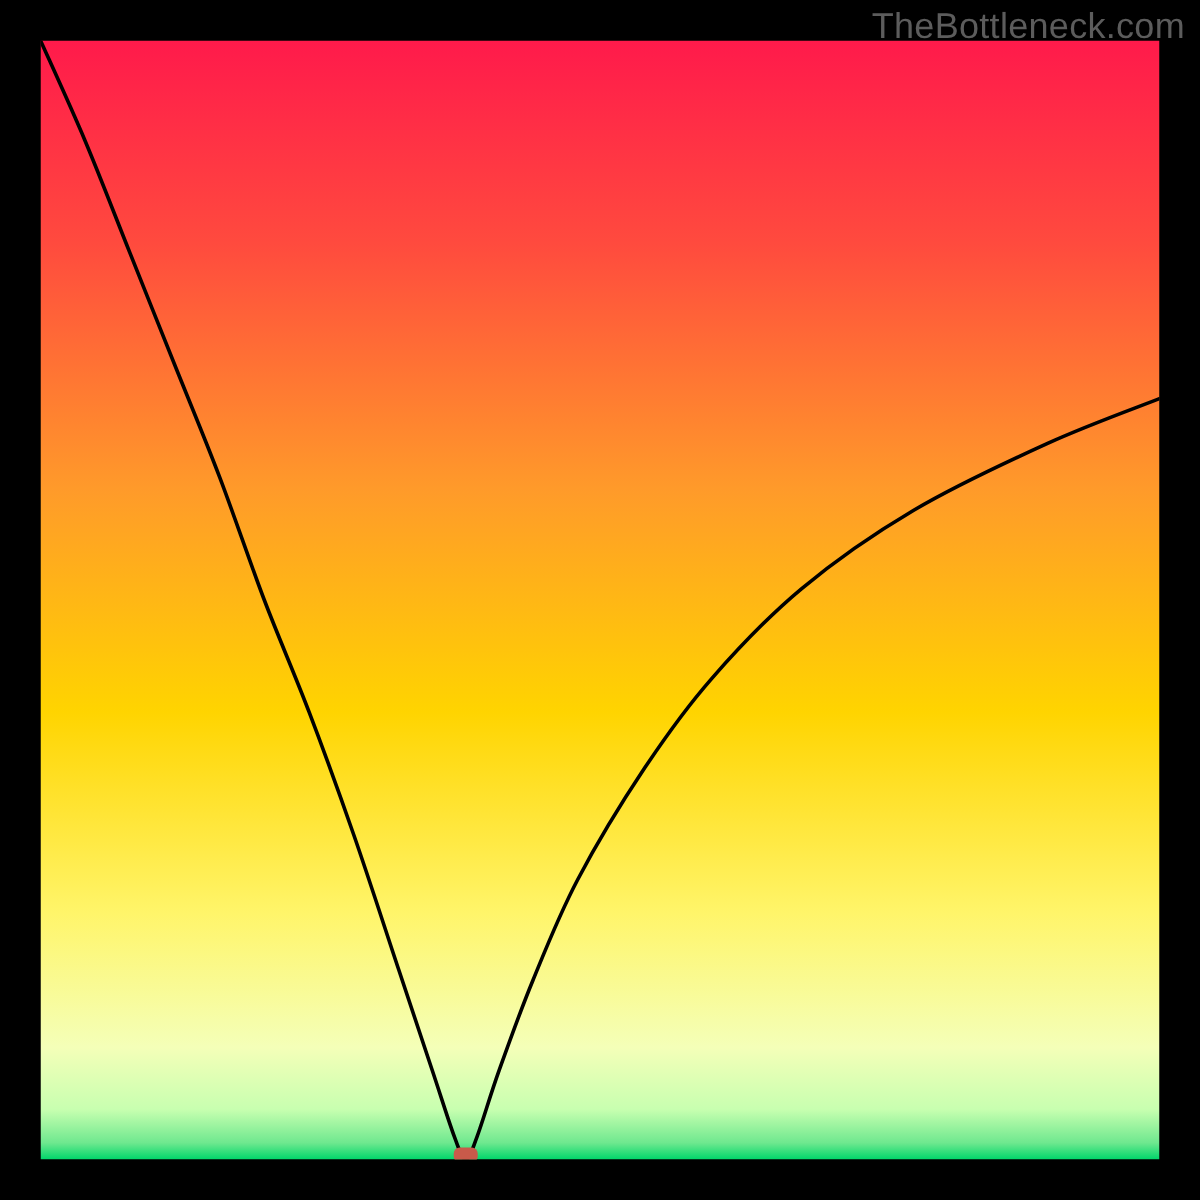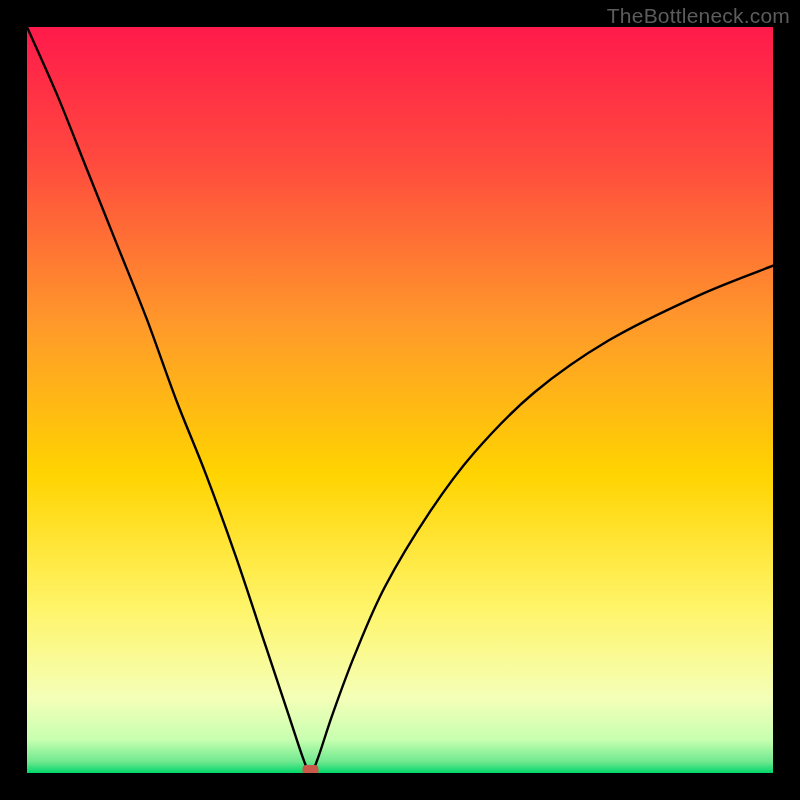--- a/index.html
+++ b/index.html
@@ -24,21 +24,21 @@
     left: 0;
     top: 0;
     width: 746px;
     height: 746px;
   }
   .watermark {
     position: absolute;
     top: 4px;
     right: 10px;
     color: #5c5c5c;
-    font-size: 21px;
+    font-size: 24px;
     font-weight: 500;
     letter-spacing: 0.2px;
   }
 </style>
 </head>
 <body>
 
 <div class="frame">
   <svg class="plot-area" viewBox="0 0 746 746" preserveAspectRatio="none">
     <defs>

